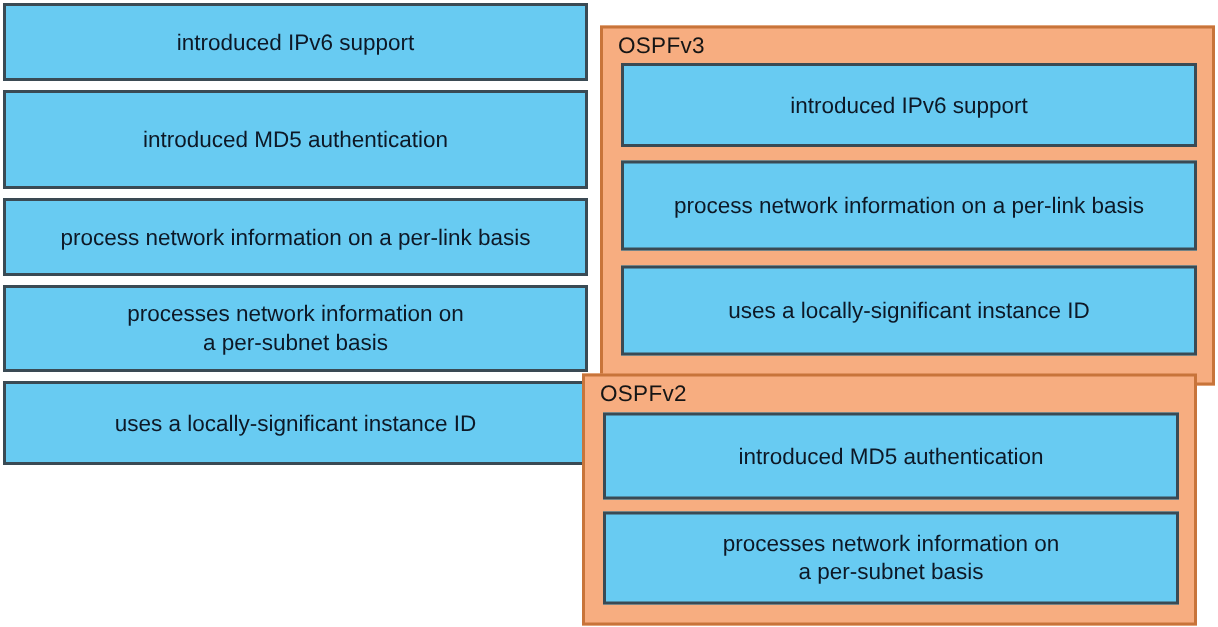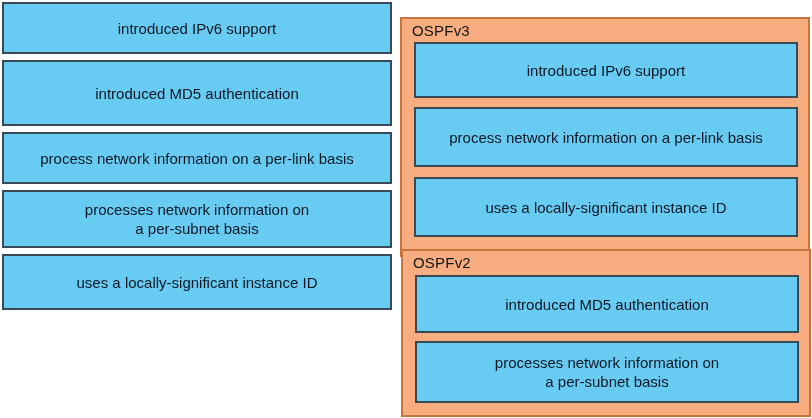--- a/index.html
+++ b/index.html
@@ -64,21 +64,21 @@
     position: absolute;
     left: 10px;
     top: 3px;
     font-size: 15px;
     line-height: 18px;
     color: #151515;
     letter-spacing: 0.2px;
   }
 
   #panel-ospfv3 { left: 400px; top: 17px;   width: 410px; height: 240px; }
-  #panel-ospfv2 { left: 401px; top: 249px; width: 410px; height: 168px; }
+  #panel-ospfv2 { left: 388px; top: 249px; width: 410px; height: 168px; }
 
   .panel-box { left: 12px; width: 384px; }
 
   
   #v3-box-0 { top: 23px;  height: 56px; }
   #v3-box-1 { top: 88px;  height: 60px; }
   #v3-box-2 { top: 158px; height: 60px; }
 
   
   #v2-box-0 { top: 24px;  height: 58px; }

